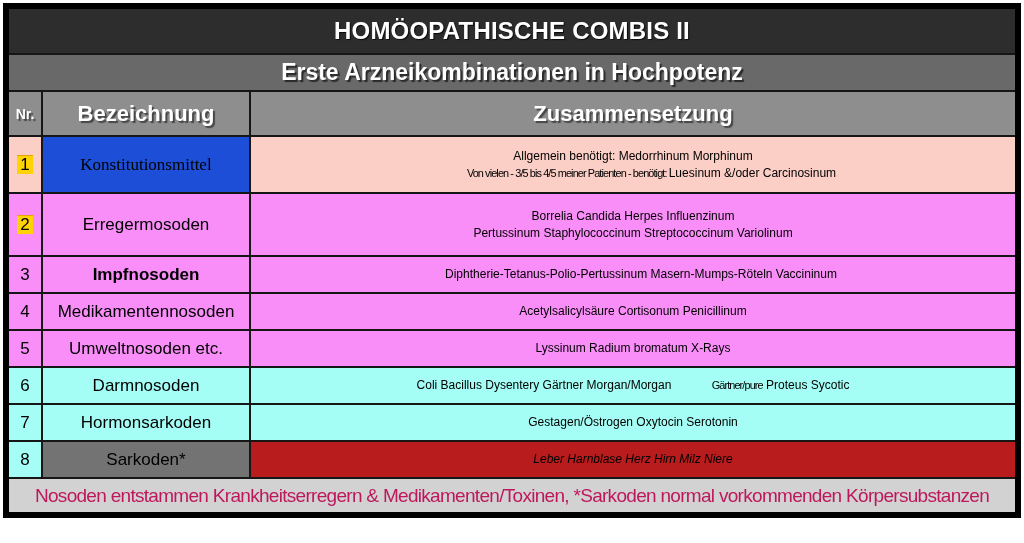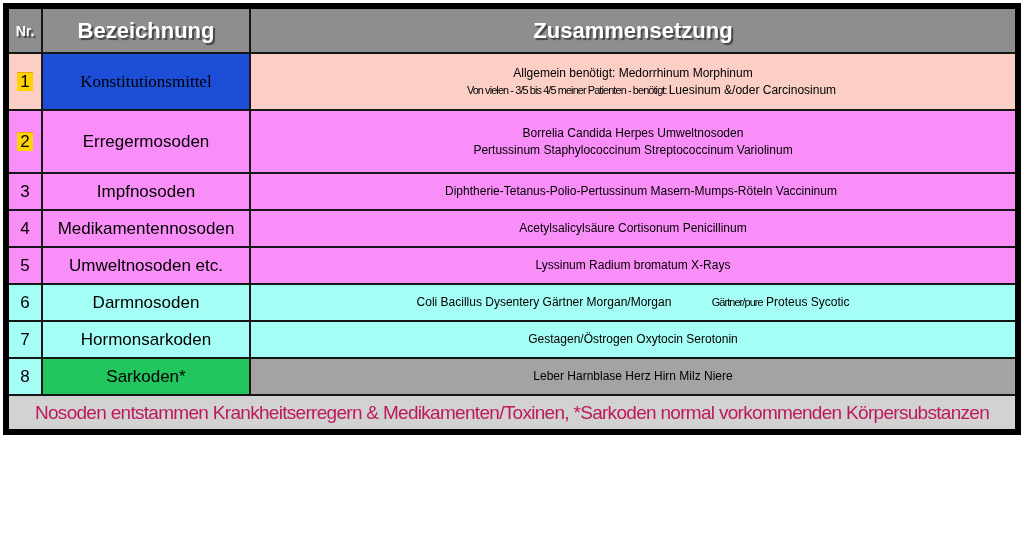--- a/index.html
+++ b/index.html
@@ -74,46 +74,52 @@
 <body>
 
 <div class="page">
   <table class="main">
     <colgroup>
       <col class="c-nr">
         <col class="c-name">
         <col>
     </colgroup>
     <thead>
+      <tr class="title-row">
+        <td colspan="3">HOMÖOPATHISCHE COMBIS II</td>
+      </tr>
+      <tr class="subtitle-row">
+        <td colspan="3">Erste Arzneikombinationen in Hochpotenz</td>
+      </tr>
       <tr class="colhead-row">
         <th class="nr">Nr.</th>
         <th>Bezeichnung</th>
         <th>Zusammensetzung</th>
       </tr>
     </thead>
     <tbody id="rows-body">
         <tr>
           <td class="nr-cell" style="background: rgb(251, 207, 198);"><span class="hl">1</span></td>
           <td class="name-cell" style="background: #1d4ed8; font-family: Liberation Serif, serif;">Konstitutionsmittel</td>
           <td class="comp-cell" style="background: rgb(251, 207, 198);">
             <div><span>Allgemein benötigt: Medorrhinum Morphinum</span></div>
             <div><span class="cond">Von vielen - 3/5 bis 4/5 meiner Patienten - benötigt: </span><span>Luesinum &amp;/oder Carcinosinum</span></div>
           </td>
         </tr>
         <tr>
           <td class="nr-cell" style="background: rgb(250, 142, 249);"><span class="hl">2</span></td>
           <td class="name-cell" style="background: rgb(250, 142, 249);">Erregermosoden</td>
           <td class="comp-cell" style="background: rgb(250, 142, 249);">
-            <div><span>Borrelia Candida Herpes Umweltnosoden</span></div>
+            <div><span>Borrelia Candida Herpes Influenzinum</span></div>
             <div><span>Pertussinum Staphylococcinum Streptococcinum Variolinum</span></div>
           </td>
         </tr>
         <tr>
           <td class="nr-cell" style="background: rgb(250, 142, 249);"><span>3</span></td>
-          <td class="name-cell" style="background: rgb(250, 142, 249);">Impfnosoden</td>
+          <td class="name-cell" style="background: rgb(250, 142, 249); font-weight: bold;">Impfnosoden</td>
           <td class="comp-cell" style="background: rgb(250, 142, 249); padding-left: 20px;">
             <div><span>Diphtherie-Tetanus-Polio-Pertussinum Masern-Mumps-Röteln Vaccininum</span></div>
           </td>
         </tr>
         <tr>
           <td class="nr-cell" style="background: rgb(250, 142, 249);"><span>4</span></td>
           <td class="name-cell" style="background: rgb(250, 142, 249);">Medikamentennosoden</td>
           <td class="comp-cell" style="background: rgb(250, 142, 249);">
             <div><span>Acetylsalicylsäure Cortisonum Penicillinum</span></div>
           </td>
@@ -134,22 +140,22 @@
         </tr>
         <tr>
           <td class="nr-cell" style="background: rgb(165, 254, 245);"><span>7</span></td>
           <td class="name-cell" style="background: rgb(165, 254, 245);">Hormonsarkoden</td>
           <td class="comp-cell" style="background: rgb(165, 254, 245);">
             <div><span>Gestagen/Östrogen Oxytocin Serotonin</span></div>
           </td>
         </tr>
         <tr>
           <td class="nr-cell" style="background: rgb(165, 254, 245);"><span>8</span></td>
-          <td class="name-cell" style="background: #22c55e; margin-top: 30px;">Sarkoden*</td>
-          <td class="comp-cell" style="background: #a3a3a3;">
+          <td class="name-cell" style="background: #737373; margin-top: 30px;">Sarkoden*</td>
+          <td class="comp-cell" style="background: #b91c1c; font-style: italic;">
             <div><span>Leber Harnblase Herz Hirn Milz Niere</span></div>
           </td>
         </tr>
       </tbody>
     <tfoot>
       <tr class="footnote-row">
         <td colspan="3">Nosoden entstammen Krankheitserregern &amp; Medikamenten/Toxinen, *Sarkoden normal vorkommenden Körpersubstanzen</td>
       </tr>
     </tfoot>
   </table>

